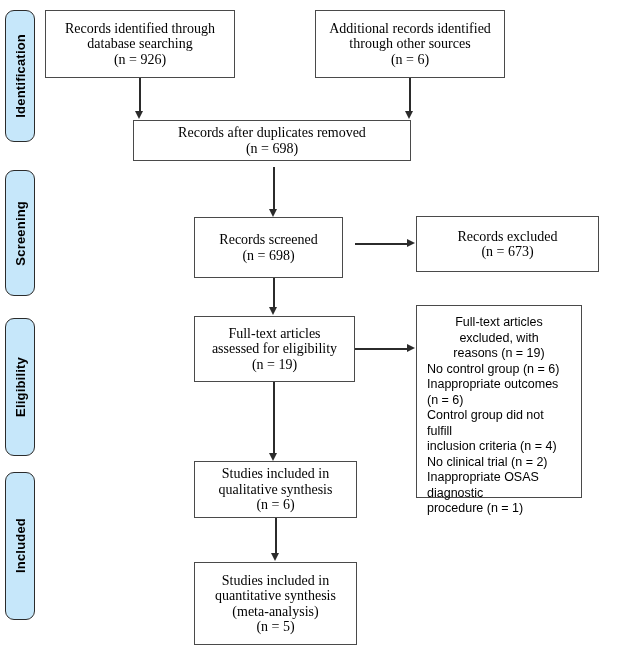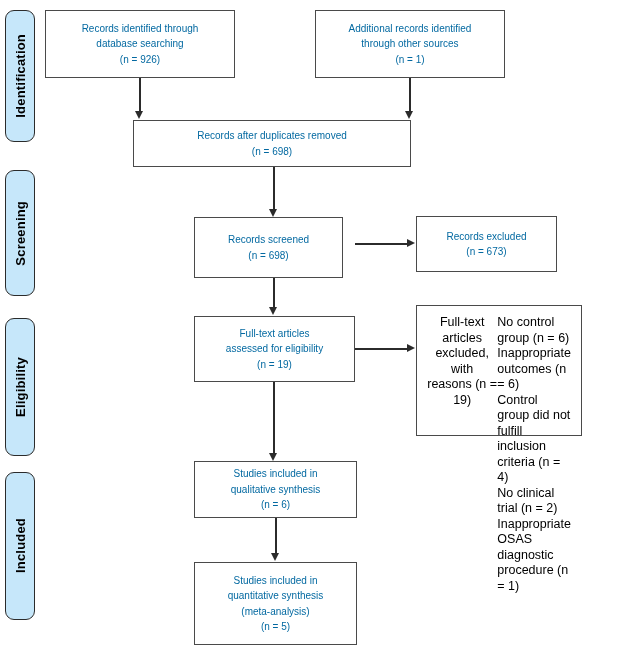--- a/index.html
+++ b/index.html
@@ -42,25 +42,26 @@
     position: absolute;
     box-sizing: border-box;
     background: #ffffff;
     border: 1.4px solid #4a4a4a;
     display: flex;
     align-items: center;
     justify-content: center;
     text-align: center;
   }
   .node .node-text {
-    font-size: 10px;
+    font-size: 14px;
     line-height: 15.5px;
-    color: #0369a1;
+    color: #000000;
     white-space: pre-line;
     padding: 0 4px;
+    font-family: Liberation Serif, serif;
   }
   .node.reasons {
     align-items: flex-start;
     justify-content: flex-start;
     text-align: left;
     padding: 9px 10px 0 10px;
   }
   .node.reasons .reasons-head {
     font-size: 12.5px;
     line-height: 15.5px;
@@ -124,60 +125,60 @@
 
   <div class="node" style="left:45px; top:10px; width:190px; height:68px;">
     <span class="node-text">Records identified through
 database searching
 (n = 926)</span>
   </div>
 
   <div class="node" style="left:315px; top:10px; width:190px; height:68px;">
     <span class="node-text">Additional records identified
 through other sources
-(n = 1)</span>
+(n = 6)</span>
   </div>
 
   <div class="vline" style="left:139px; top:78px; height:34px;"></div>
   <div class="arrow-down" style="left:135px; top:111px;"></div>
 
   <div class="vline" style="left:409px; top:78px; height:34px;"></div>
   <div class="arrow-down" style="left:405px; top:111px;"></div>
 
-  <div class="node" style="left:133px; top:120px; width:278px; height:47px;">
+  <div class="node" style="left:133px; top:120px; width:278px; height:41px;">
     <span class="node-text">Records after duplicates removed
 (n = 698)</span>
   </div>
 
   <div class="vline" style="left:273px; top:167px; height:43px;"></div>
   <div class="arrow-down" style="left:269px; top:209px;"></div>
 
   <div class="node" style="left:194px; top:217px; width:149px; height:61px;">
     <span class="node-text">Records screened
 (n = 698)</span>
   </div>
 
-  <div class="node" style="left:416px; top:216px; width:141px; height:56px;">
+  <div class="node" style="left:416px; top:216px; width:183px; height:56px;">
     <span class="node-text">Records excluded
 (n = 673)</span>
   </div>
 
   <div class="hline" style="left:355px; top:243px; width:53px;"></div>
   <div class="arrow-right" style="left:407px; top:239px;"></div>
 
   <div class="vline" style="left:273px; top:278px; height:30px;"></div>
   <div class="arrow-down" style="left:269px; top:307px;"></div>
 
   <div class="node" style="left:194px; top:316px; width:161px; height:66px;">
     <span class="node-text">Full-text articles
 assessed for eligibility
 (n = 19)</span>
   </div>
 
-  <div class="node reasons" style="left:416px; top:305px; width:166px; height:131px;">
+  <div class="node reasons" style="left:416px; top:305px; width:166px; height:193px;flex-direction:column;">
     <span class="reasons-head">Full-text articles excluded, with
 reasons (n = 19)</span>
     <span class="reasons-list">No control group (n = 6)
 Inappropriate outcomes (n = 6)
 Control group did not fulfill
 inclusion criteria (n = 4)
 No clinical trial (n = 2)
 Inappropriate OSAS diagnostic
 procedure (n = 1)</span>
   </div>

